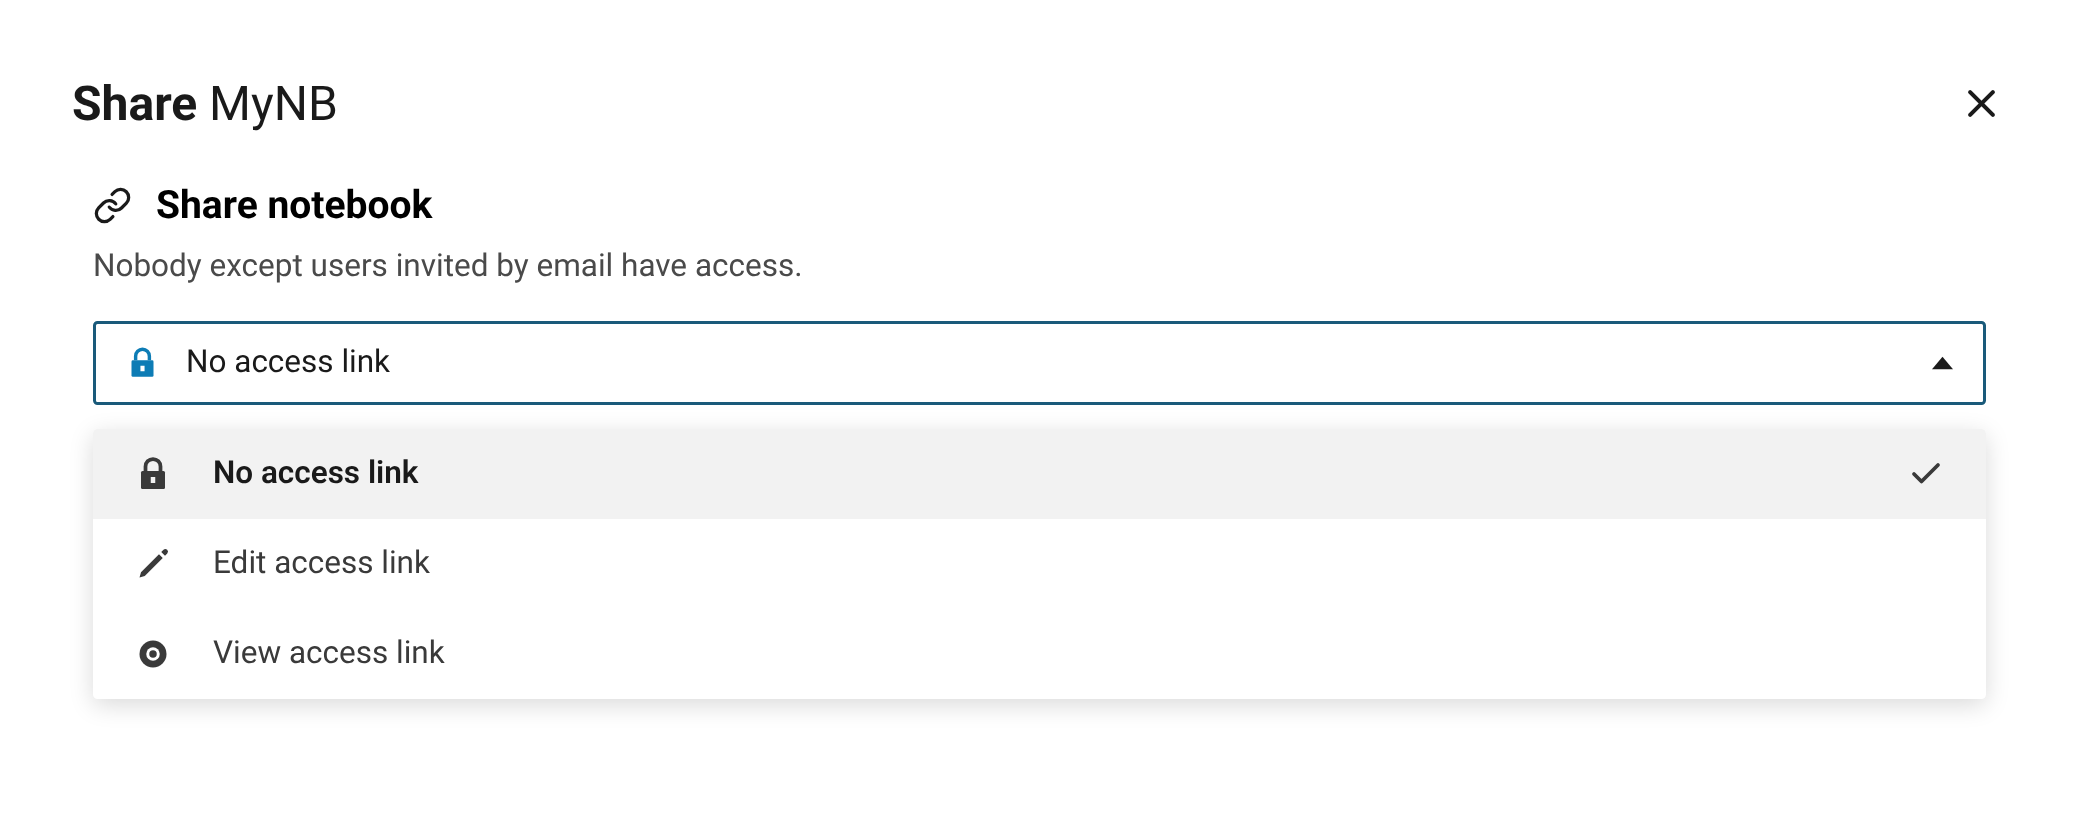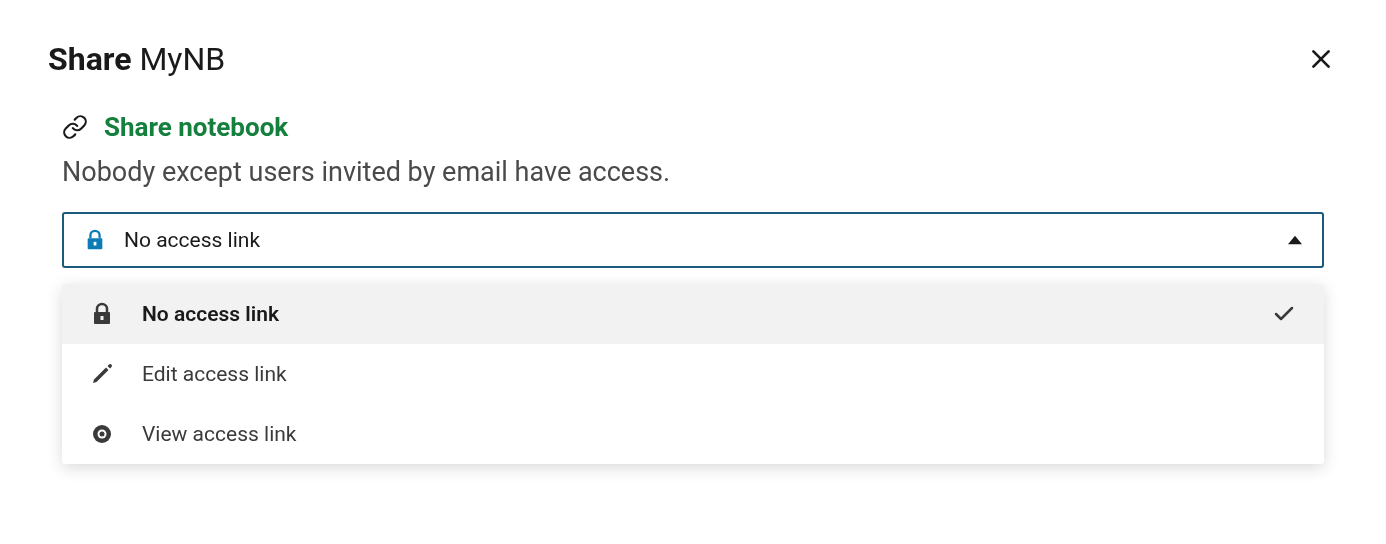--- a/index.html
+++ b/index.html
@@ -9,21 +9,21 @@
     }
     body {
       font-family: -apple-system, BlinkMacSystemFont, "Segoe UI", Roboto, Helvetica, Arial, sans-serif;
       background: #fff;
       color: #1a1a1a;
       width: 1386px;
       height: 544px;
       position: relative;
     }
     .dialog {
-      padding: 40px 48px 0 48px;
+      padding: 50px 48px 0 48px;
     }
     .header {
       display: flex;
       justify-content: space-between;
       align-items: center;
       margin-bottom: 34px;
     }
     .title {
       font-size: 32px;
       font-weight: 400;
@@ -44,24 +44,24 @@
     }
     .section-header {
       display: flex;
       align-items: center;
       gap: 16px;
       margin-bottom: 14px;
     }
     .section-title {
       font-size: 26px;
       font-weight: 700;
-      color: #15803d;
+      color: #000000;
     }
     .section-desc {
-      font-size: 27px;
+      font-size: 21px;
       color: #4a4a4a;
       margin-bottom: 24px;
     }
     .select-box {
       border: 2px solid #1a5a7a;
       border-radius: 3px;
       padding: 14px 20px;
       display: flex;
       align-items: center;
       justify-content: space-between;

